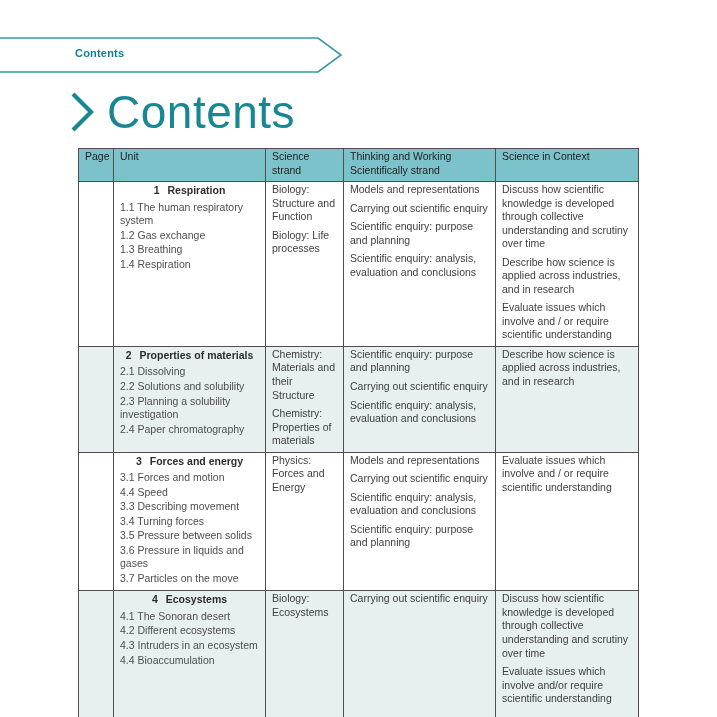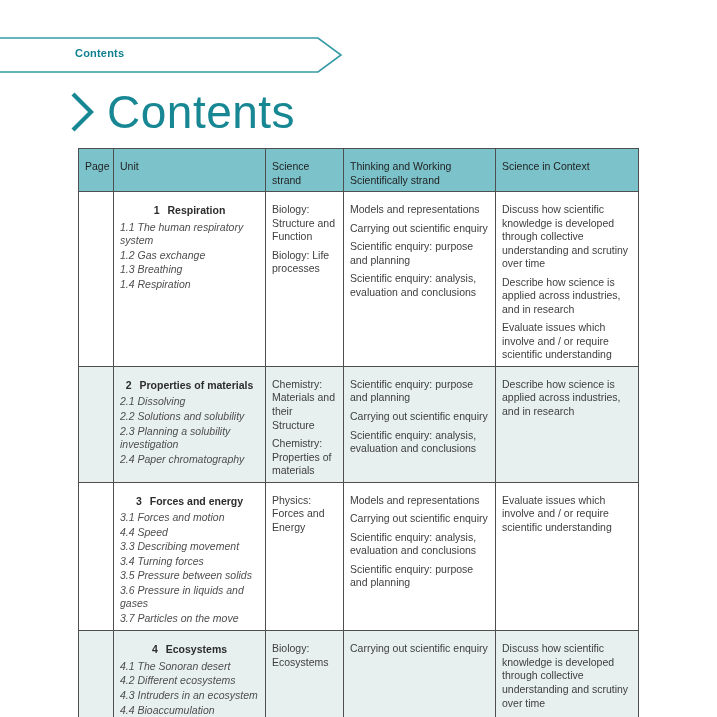--- a/index.html
+++ b/index.html
@@ -52,36 +52,36 @@
   }
   col.c-page{width:35px;}
   col.c-unit{width:152px;}
   col.c-strand{width:78px;}
   col.c-tws{width:152px;}
   col.c-context{width:143px;}
   th,td{
     border:1.5px solid var(--border);
     vertical-align:top;
     text-align:left;
-    padding:11px 6px 4px 6px;
+    padding:1px 6px 4px 6px;
   }
   th{
     background:var(--header-bg);
     font-weight:400;color:#1f1f1f;
     height:30px;
   }
   tr.tinted td{background:var(--row-tint);margin-top:6px;}
   tr.row-0 td{height:152px;}
   tr.row-1 td{height:95px;}
   tr.row-2 td{height:136px;margin-top:16px;}
   tr.row-3 td{height:150px;}
 
   .unit-title{font-weight:bold;color:#2c2c2c;margin:1px 0 3px 0;text-align:center;}
   .unit-num{margin-right:8px;}
-  .unit-item{font-style:italic;color:#4e4e4e;margin-bottom:1px;}
+  .unit-item{color:#4e4e4e;margin-bottom:1px;}
   .para + .para{margin-top:5px;}
 </style>
 </head>
 <body>
 
 <div class="page">
 
   <div class="banner">
     <svg width="345" height="38" viewBox="0 0 345 38">
       <path d="M0,2 L318,2 L341,19 L318,36 L0,36" fill="none" stroke="var(--banner-stroke)" stroke-width="1.6" stroke-linejoin="miter"></path>

